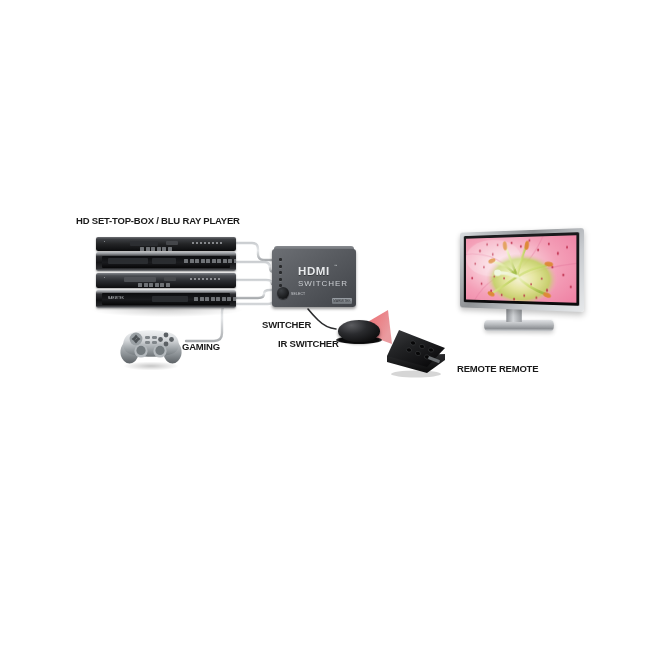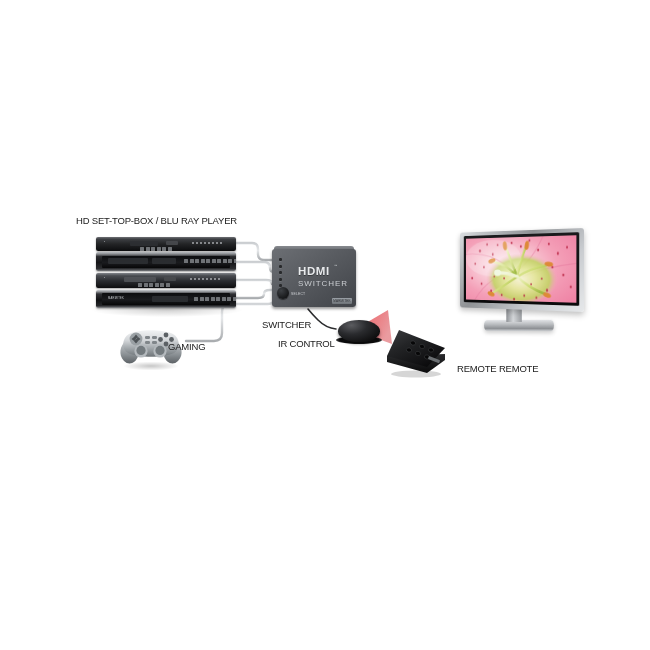--- a/index.html
+++ b/index.html
@@ -16,28 +16,28 @@
   }
   #stage {
     position: absolute;
     left: 0; top: 0;
     width: 650px;
     height: 650px;
   }
   .label {
     position: absolute;
     font-family: "Liberation Sans", sans-serif;
-    font-weight: normal;
+    font-weight: bold;
     color: #1a1a1a;
     letter-spacing: -0.2px;
     white-space: pre;
     line-height: 1.15;
   }
   #label-stb  { left: 76px;  top: 216px; font-size: 9.5px; }
-  #label-gaming { left: 168px; top: 342px; font-size: 9.5px; }
+  #label-gaming { left: 182px; top: 342px; font-size: 9.5px; }
   #label-switcher { left: 262px; top: 320px; font-size: 9.5px; }
   #label-ir   { left: 278px; top: 339px; font-size: 9.5px; }
   #label-tv   { left: 389px; top: 220px; font-size: 9.5px; text-align: left; }
   #label-remote { left: 457px; top: 364px; font-size: 9.5px; }
 
   
   #cables { position: absolute; left: 0; top: 0; width: 650px; height: 650px; }
 
   
   .av-device {
@@ -592,18 +592,18 @@
       </div>
     </div>
   </div>
 
   <div class="label" id="label-stb">HD SET-TOP-BOX / BLU RAY PLAYER</div>
 
   <div class="label" id="label-gaming">GAMING</div>
 
   <div class="label" id="label-switcher">SWITCHER</div>
 
-  <div class="label" id="label-ir">IR CONTROL</div>
+  <div class="label" id="label-ir">IR SWITCHER</div>
 
 
   <div class="label" id="label-remote">REMOTE REMOTE</div>
 
 </div>
 
 </body></html>

